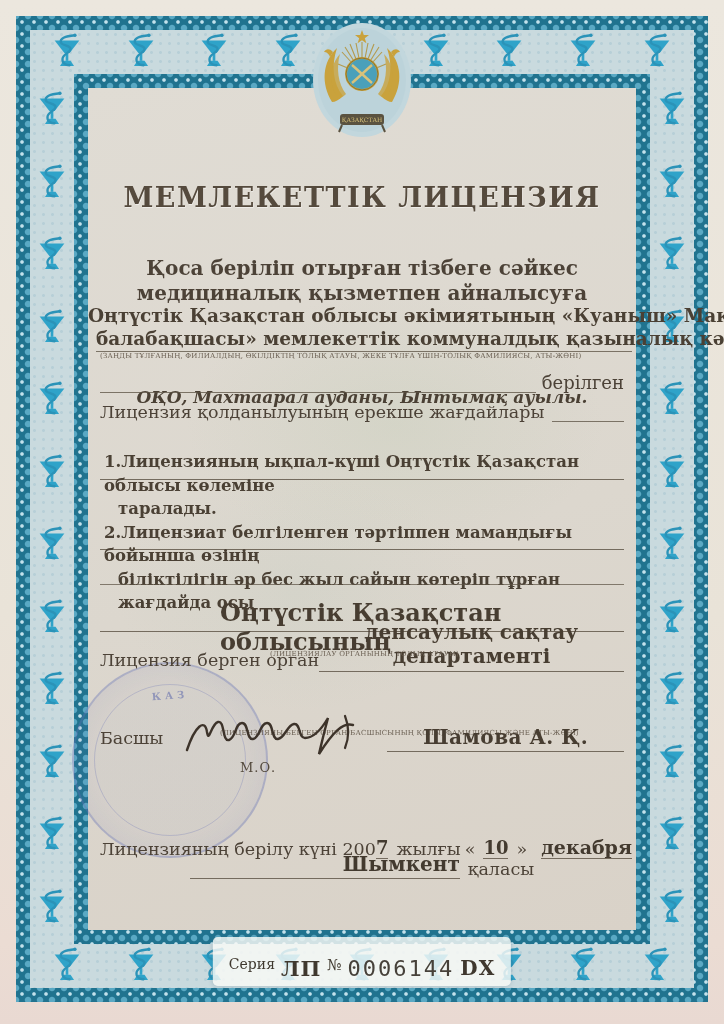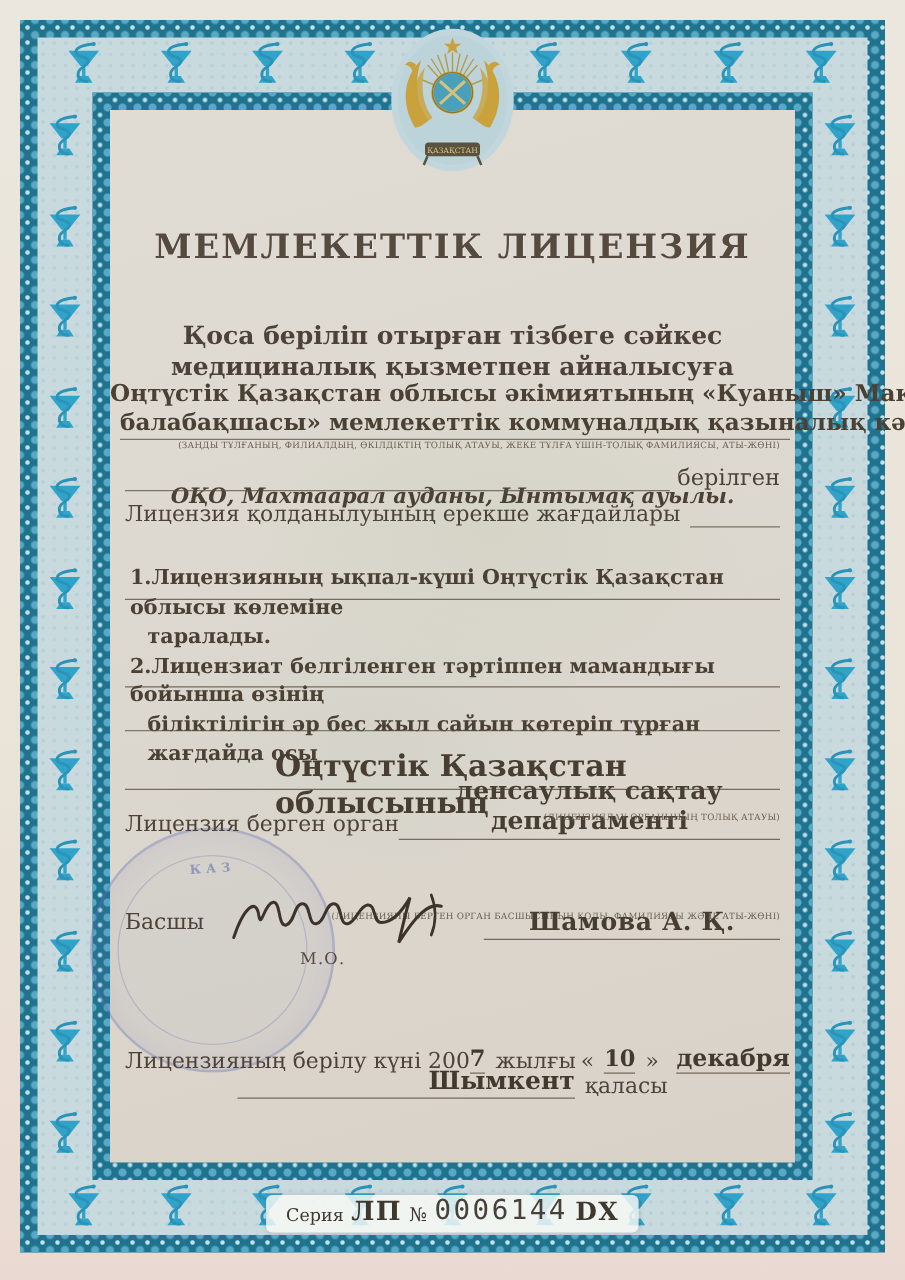--- a/index.html
+++ b/index.html
@@ -55,21 +55,21 @@
   .emblem{ position:absolute; left:50%; top:22px; transform:translateX(-50%); width:100px; height:116px; z-index:5; }
   
   .content{ position:absolute; inset:0; z-index:4; color:#453c31; }
   .line-abs{ position:absolute; left:100px; right:100px; }
   .doc-title{ top:182px; text-align:center; font-size:27px; font-weight:bold; letter-spacing:1.5px; color:#554a3d;
               text-shadow:0.5px 0.5px 0 rgba(255,255,255,.5); }
   .subtitle{ top:256px; text-align:center; font-size:20px; font-weight:bold; line-height:25px; color:#4c4237; }
   .org-line{ text-align:center; font-size:18.5px; font-weight:bold; color:#4a4034; white-space:nowrap; }
   .org1{ top:305px; }
   .org2{ top:328px; border-bottom:1px solid rgba(90,80,66,.75); padding-bottom:2px; }
-  .tiny-caption{ text-align:right; font-size:7px; color:#6a5f52; letter-spacing:.2px; }
+  .tiny-caption{ text-align:left; font-size:7px; color:#6a5f52; letter-spacing:.2px; }
   .cap1{ top:352px; }
   .address{ top:358px; text-align:center; font-size:17px; font-weight:bold; font-style:italic; color:#4a4034;margin-top:29px; }
   .issued-row{ top:372px; display:flex; align-items:flex-end; }
   .issued-row .fill{ flex:1; border-bottom:1px solid rgba(90,80,66,.75); height:20px; }
   .issued-row .word{ font-size:18px; padding-left:6px; color:#4c4237; }
   .special{ top:402px; font-size:17.5px; color:#4c4237; display:flex; align-items:flex-end; }
   .special .fill{ flex:1; border-bottom:1px solid rgba(90,80,66,.75); height:20px; margin-left:8px; }
   .conditions{ top:450px; font-size:16.5px; font-weight:bold; line-height:23.5px; color:#4a4034; }
   .cond-line{ padding-left:4px; }
   .cond-line.ruled{
@@ -107,21 +107,21 @@
           border:2px solid rgba(100,112,180,.32); z-index:3;
           background:radial-gradient(circle, rgba(100,112,180,.05) 55%, rgba(100,112,180,.10) 72%, rgba(0,0,0,0) 76%);
           filter:blur(.4px); }
   .stamp::before{ content:""; position:absolute; inset:20px; border-radius:50%;
           border:1.5px solid rgba(100,112,180,.28); }
   .stamp-text{ position:absolute; top:26px; left:50%; transform:translateX(-50%) rotate(-4deg);
           font-size:10px; letter-spacing:4px; color:rgba(90,102,170,.55); font-weight:bold; }
   
   .serial-strip{ position:absolute; left:50%; bottom:34px; transform:translateX(-50%);
       z-index:6; background:rgba(250,250,246,.82); border-radius:5px;
-      padding:0 16px 5px 16px; display:flex; align-items:flex-end; gap:6px;
+      padding:19px 16px 5px 16px; display:flex; align-items:flex-start; gap:6px;
       box-shadow:0 0 4px rgba(70,100,120,.25); color:#3f382e; }
   .ser-label{ font-size:14px; }
   .ser-code{ font-size:21px; font-weight:bold; letter-spacing:1px; }
   .ser-no{ font-size:15px; }
   .ser-number{ font-family:"DejaVu Sans Mono","Liberation Mono",monospace; font-size:22px; letter-spacing:2px; color:#46413a; }
   .ser-suffix{ font-size:20px; font-weight:bold; letter-spacing:1px; }
 </style>
 </head>
 <body>
 

